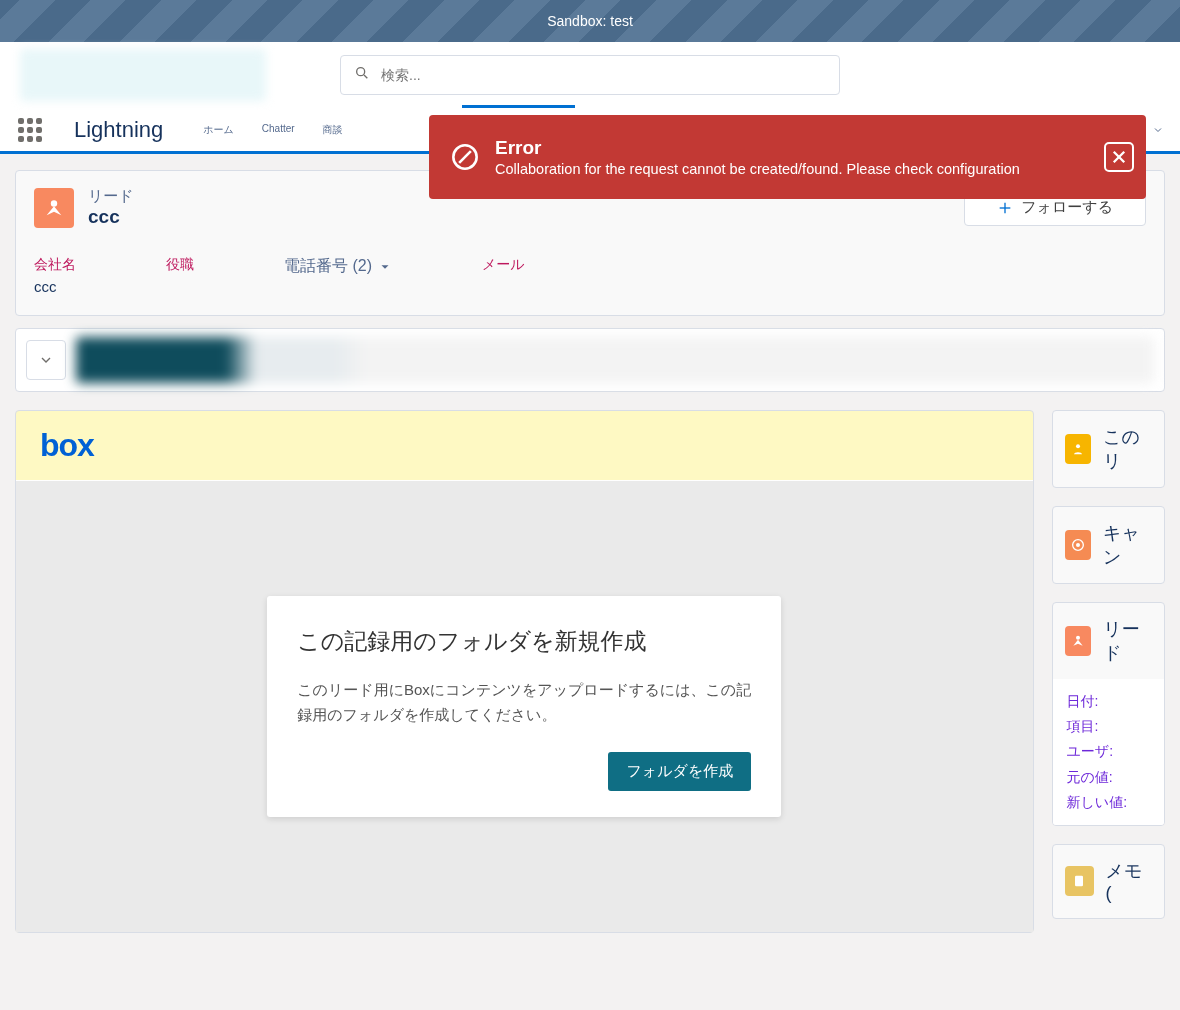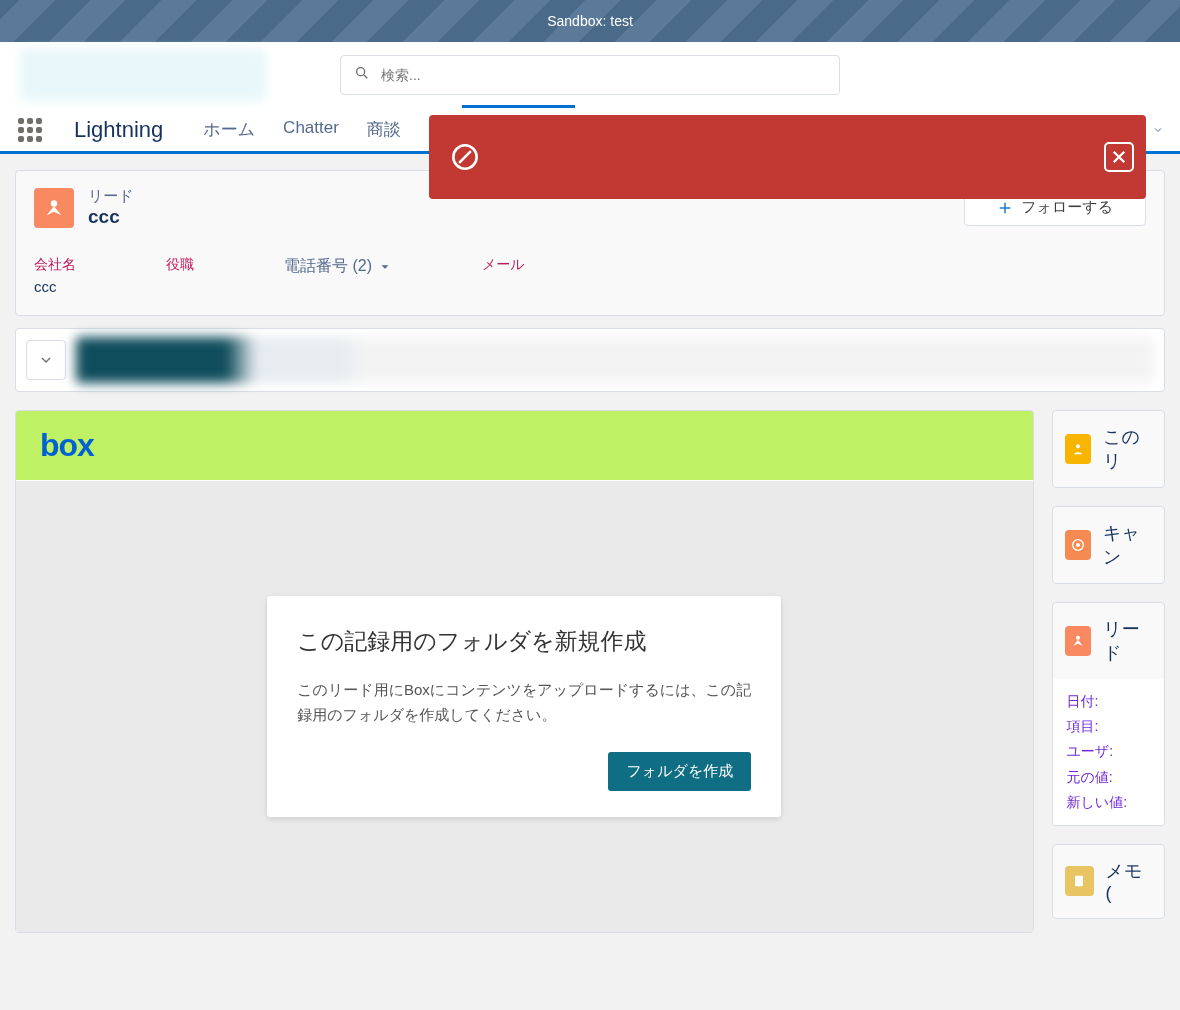--- a/index.html
+++ b/index.html
@@ -94,21 +94,21 @@
   }
   .app-name {
     font-size: 22px;
     color: #16325c;
     font-weight: 400;
     margin-right: 10px;
   }
   .nav-tabs {
     display: flex;
     gap: 28px;
-    font-size: 17px;
+    font-size: 10px;
     color: #54698d;
   }
   .nav-tabs .tab { cursor: pointer; }
   .nav-more {
     margin-left: auto;
     display: flex;
     align-items: center;
     gap: 4px;
     color: #54698d;
     font-size: 15px;
@@ -261,21 +261,21 @@
   .main-row {
     display: flex;
     margin: 18px 15px 0 15px;
     gap: 18px;
     height: 550px;
   }
   .main-left { width: 1032px; }
   .main-right { width: 115px; display:flex; flex-direction:column; gap:18px;}
 
   .box-card {
-    background: #bef264;
+    background: #fef9c3;
     border: 1px solid #d8dde6;
     border-radius: 4px;
     height: 95%;
     display: flex;
     flex-direction: column;
   }
   .box-head {
     padding: 16px 24px;
     border-bottom: 1px solid #fff;
   }
@@ -402,20 +402,24 @@
   </div>
 </div>
 
 <div class="error-toast">
   <div class="err-icon">
     <svg width="28" height="28" viewBox="0 0 24 24">
         <circle cx="12" cy="12" r="10" stroke="#fff" stroke-width="2.2" fill="none"></circle>
         <line x1="7" y1="17" x2="17" y2="7" stroke="#fff" stroke-width="2.2"></line>
       </svg>
   </div>
+  <div class="err-body">
+    <div class="err-title">Error</div>
+    <div class="err-msg">Collaboration for the request cannot be created/found. Please check configuration</div>
+  </div>
   <div class="close-btn">
     <svg width="18" height="18" viewBox="0 0 24 24">
         <line x1="5" y1="5" x2="19" y2="19" stroke="#fff" stroke-width="3"></line>
         <line x1="19" y1="5" x2="5" y2="19" stroke="#fff" stroke-width="3"></line>
       </svg>
   </div>
 </div>
 
 <div class="record-card">
   <div class="record-head">

